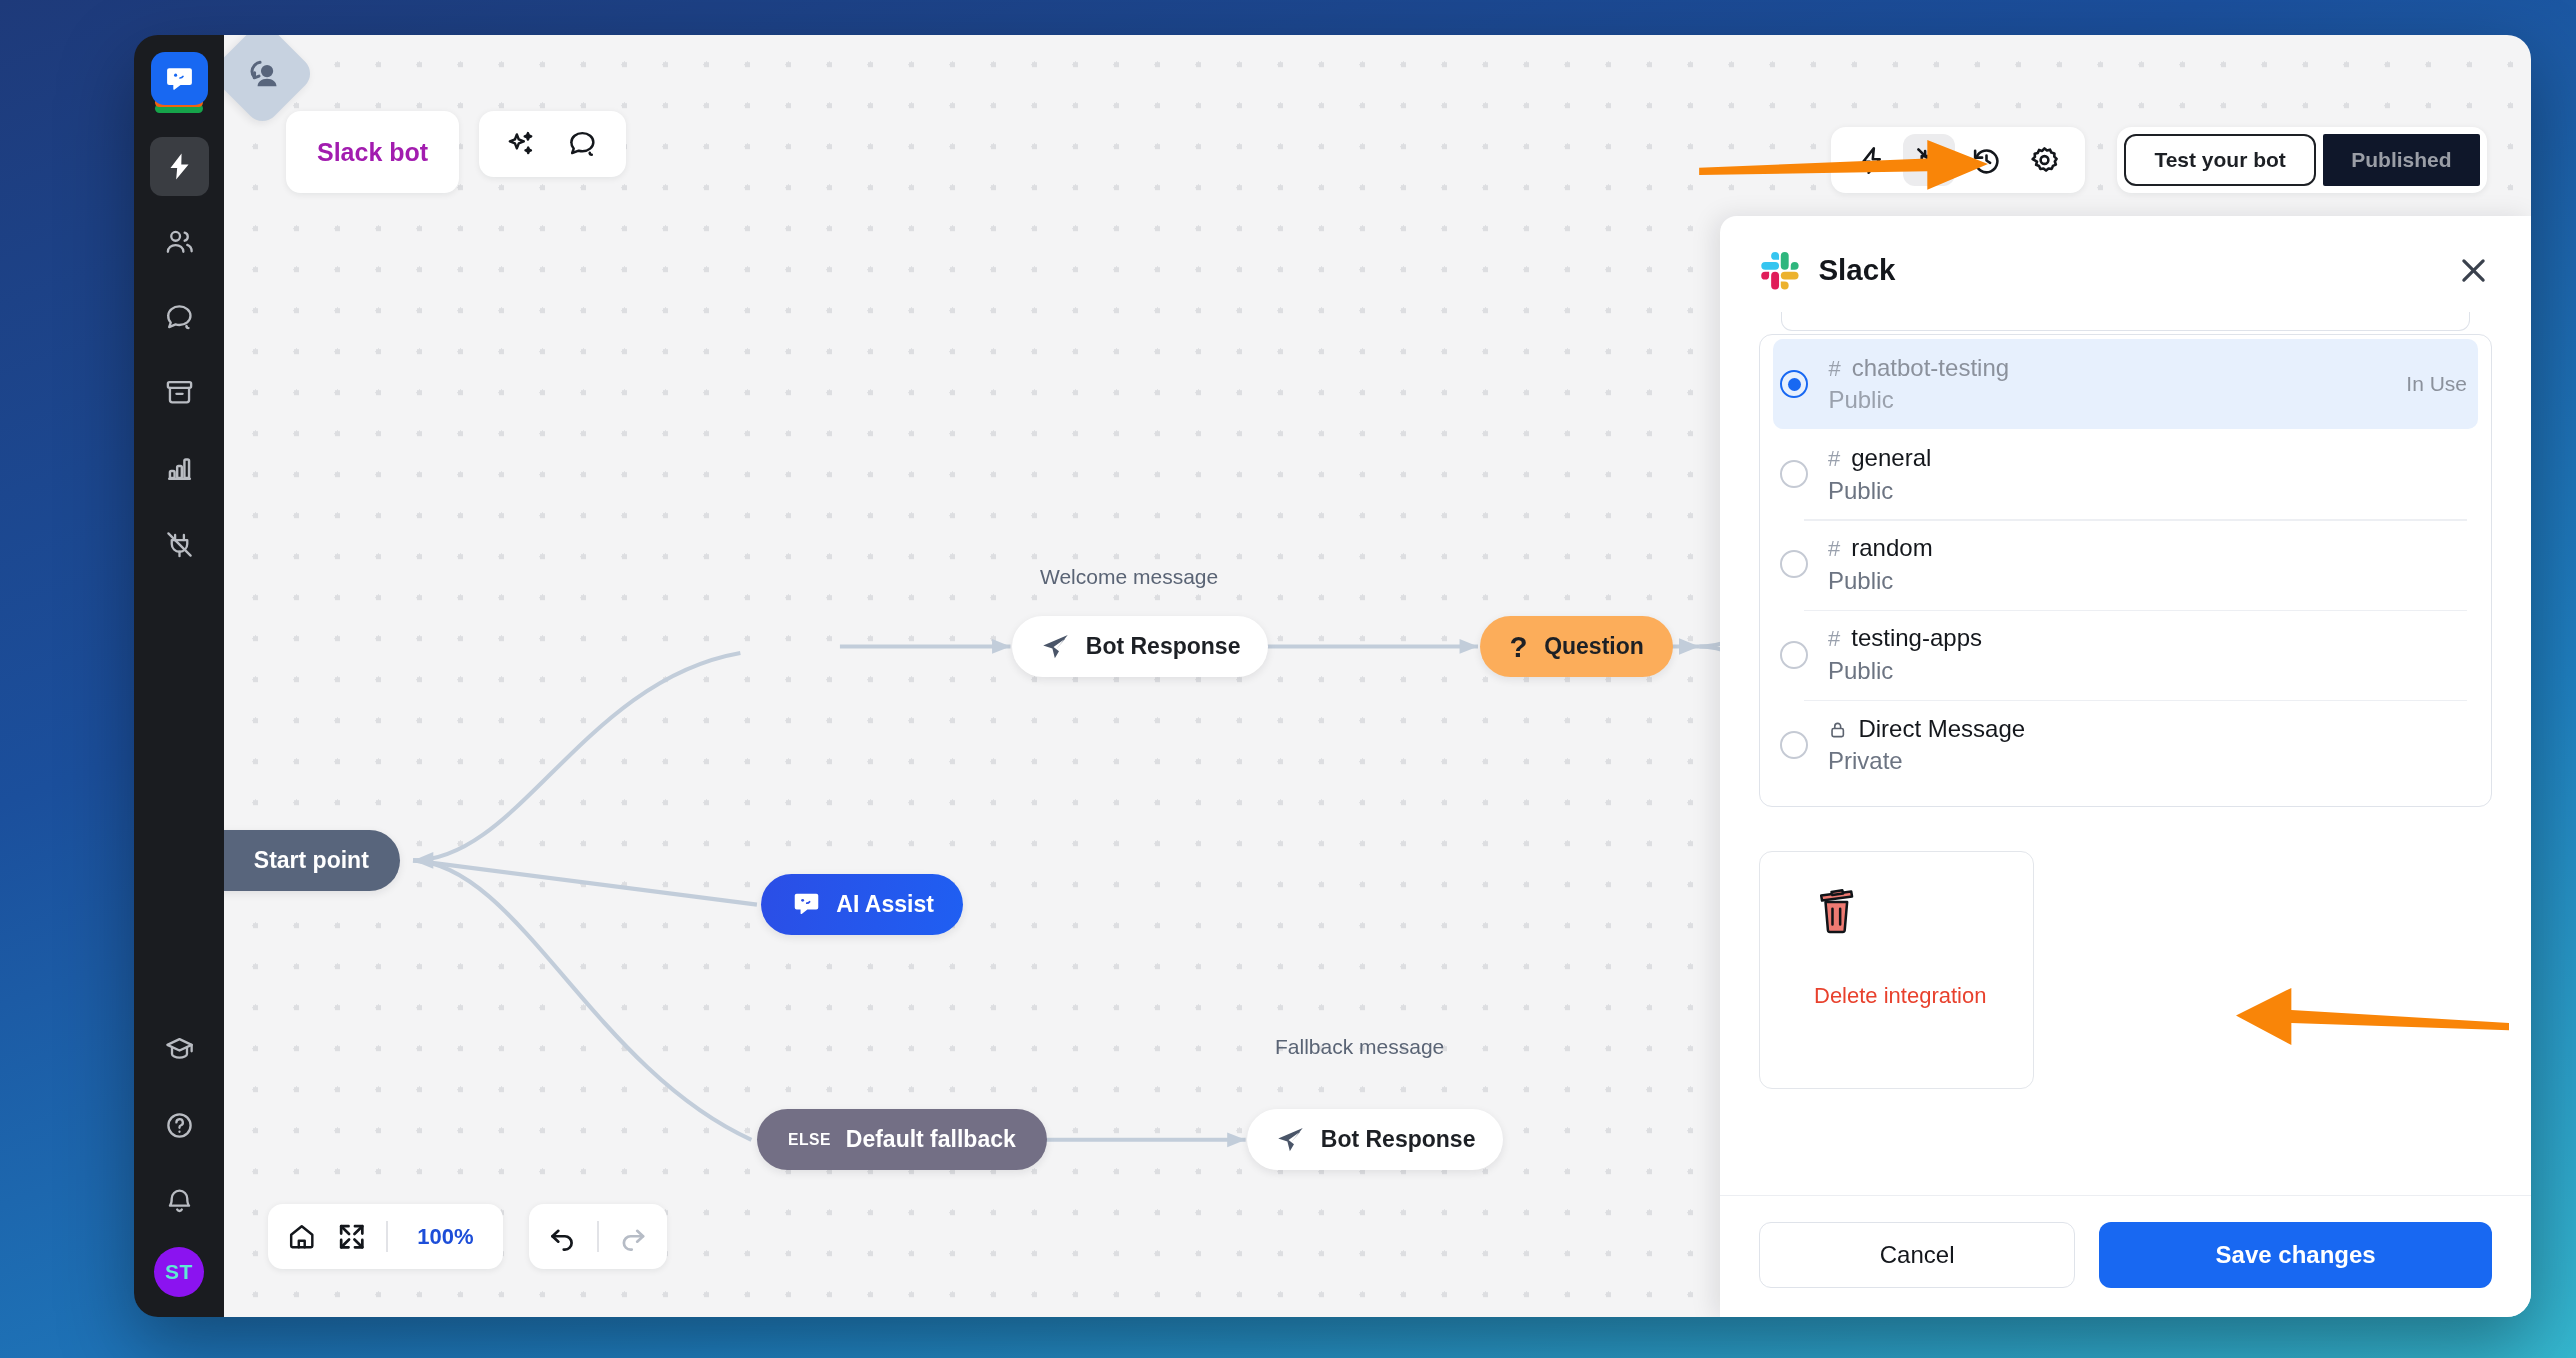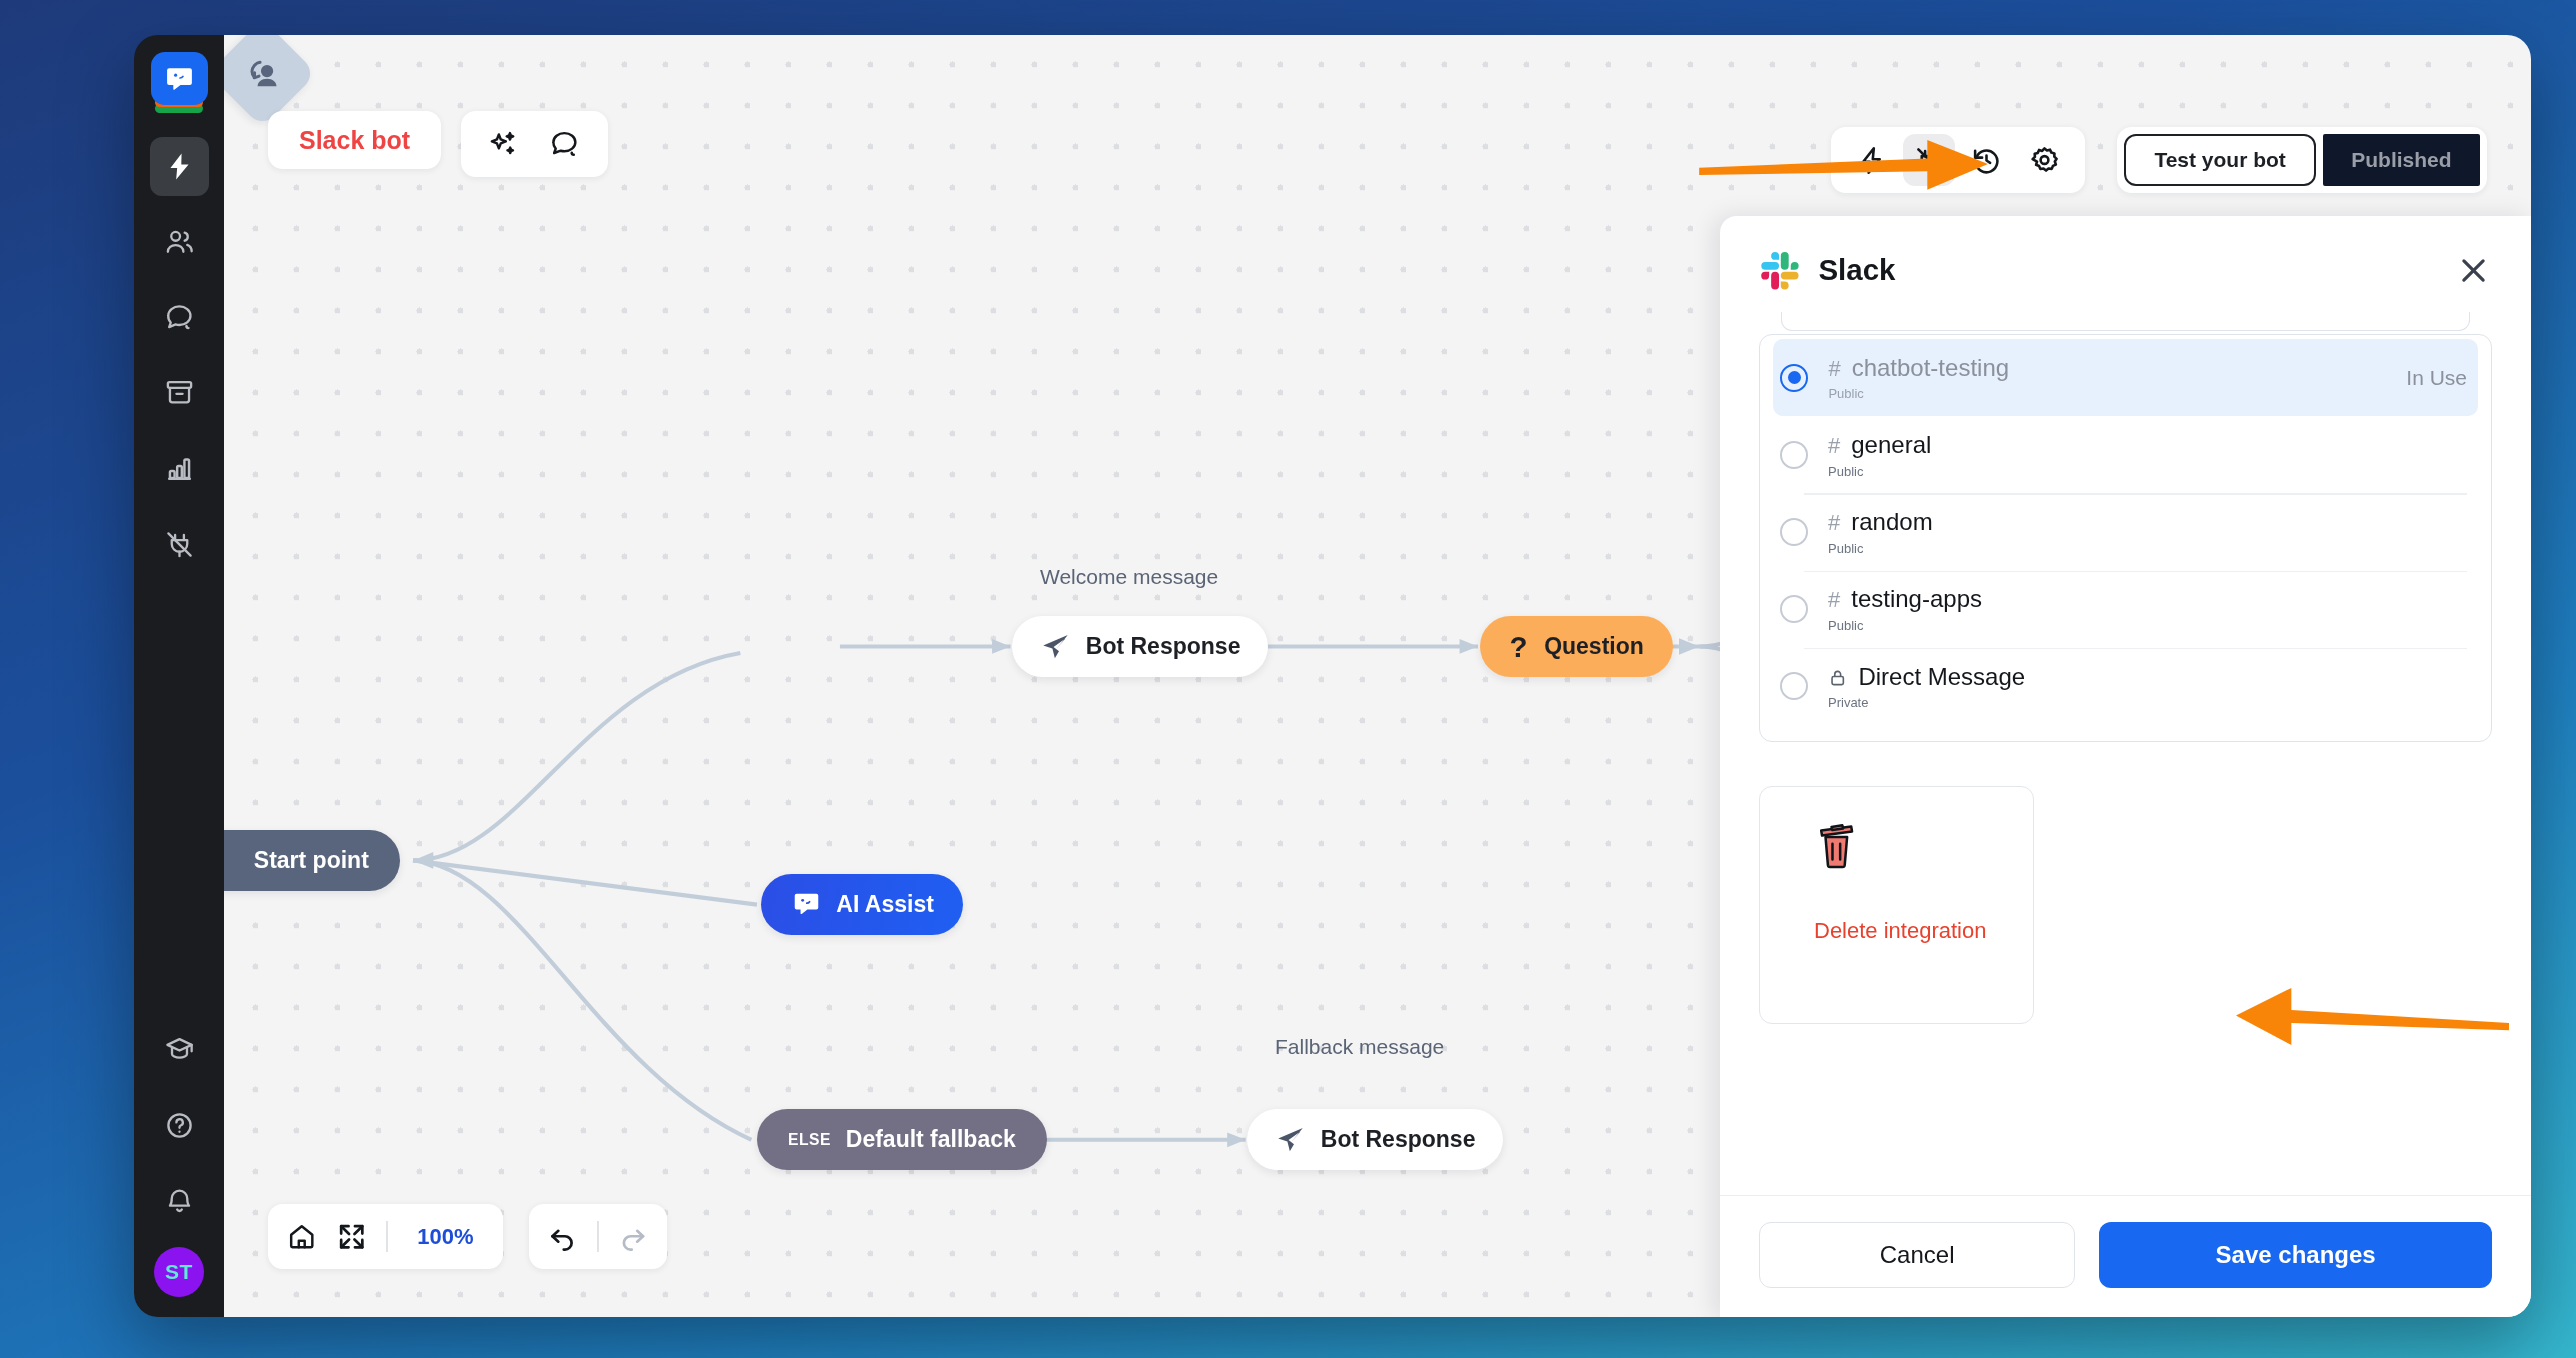--- a/index.html
+++ b/index.html
@@ -73,21 +73,21 @@
     overflow: hidden;
   }
 
   
   .topbar-left { position: absolute; left: 44px; top: 76px; display: flex; gap: 20px; z-index: 6; }
   .pill-card {
     background: #fff; border-radius: 14.8px;
     display: flex; align-items: center;
     box-shadow: 0 1.8px 6.5px rgba(20,22,30,.07);
   }
-  #bot-title { padding: 0 31px; height: 58px; font-size: 25px; font-weight: 700; color: #ef4444; }
+  #bot-title { padding: 0 31px; height: 82px; font-size: 25px; font-weight: 700; color: #a21caf; margin-left: 18px; }
   #title-tools { height: 66px; padding: 0 16.6px; gap: 9.2px; }
   .tool-btn {
     width: 52px; height: 52px; border-radius: 12px;
     display: flex; align-items: center; justify-content: center;
     color: #14171c;
   }
   .tool-btn svg { width: 31px; height: 31px; }
 
   .topbar-right { position: absolute; right: 44px; top: 92px; display: flex; gap: 32px; z-index: 6; align-items: center; }
   #toolbar-icons { height: 66px; padding: 0 14.8px; gap: 5.5px; }
@@ -227,21 +227,21 @@
     border: 2.2px solid #c5cad4; flex-shrink: 0; margin-right: 20px;
     display: flex; align-items: center; justify-content: center;
   }
   .chan-row.selected .radio { border-color: #1868f2; }
   .radio .dot { width: 13px; height: 13px; border-radius: 50%; background: #1868f2; }
   .chan-texts { display: flex; flex-direction: column; gap: 4.6px; }
   .chan-name { font-size: 24px; color: #14171c; display: flex; align-items: baseline; gap: 11px; }
   .chan-row.selected .chan-name { color: #8b919c; }
   .chan-sym { font-size: 22px; color: #9aa1ad; }
   .chan-sym.lock svg { width: 19.4px; height: 19.4px; position: relative; top: 2.8px; }
-  .chan-type { font-size: 13px; color: #6c7482; }
+  .chan-type { font-size: 24px; color: #6c7482; }
   .chan-row.selected .chan-type { color: #9aa1ad; }
   .chan-badge { margin-left: auto; font-size: 21px; color: #8b919c; }
 
   #delete-card {
     margin-top: 44px; width: 275px; height: 238px;
     border: 1.5px solid #e3e6eb; border-radius: 13px;
     padding: 31px 0 0 54px;
   }
   #trash-icon { width: 48px; height: 53px; color: #0f1216; }
   #delete-label { margin-top: 44px; font-size: 22px; color: #e8412d; }

